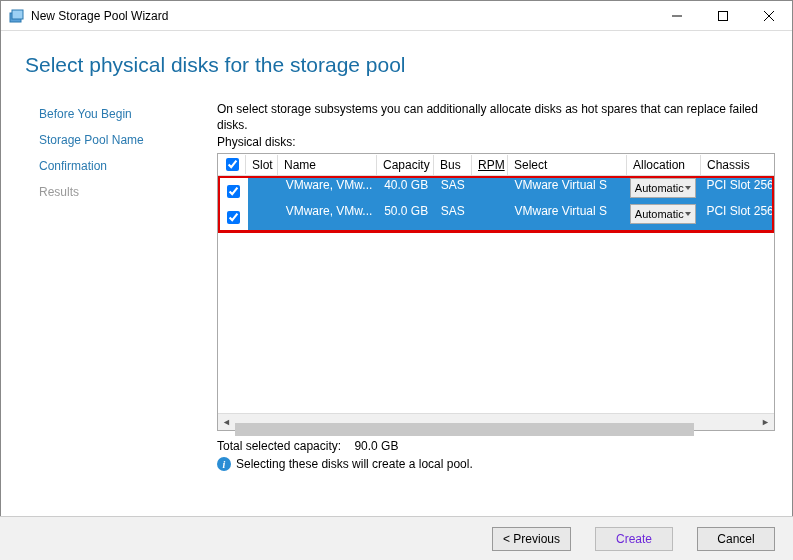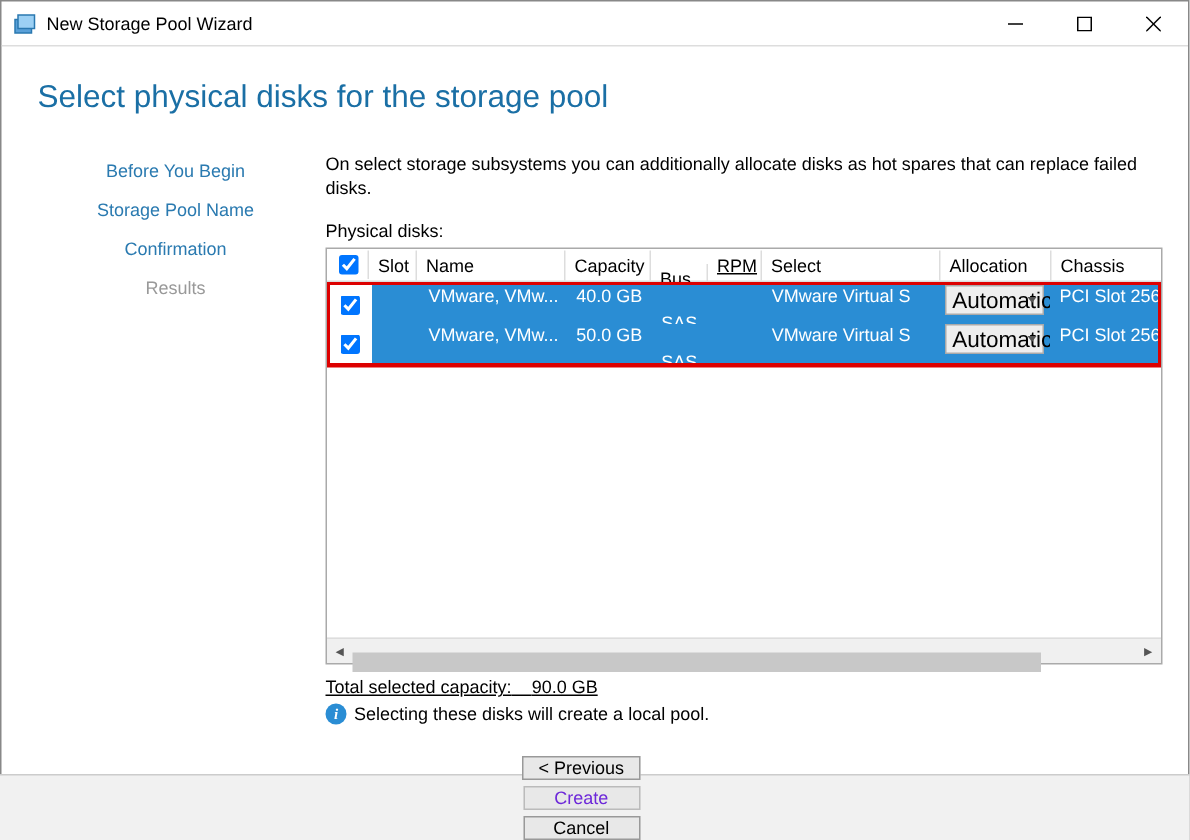--- a/index.html
+++ b/index.html
@@ -42,21 +42,20 @@
     color: #1a6fa5;
     font-weight: 400;
     margin: 0 0 24px 0;
   }
   .body {
     display: flex;
   }
   .sidebar {
     width: 180px;
     flex: 0 0 180px;
-    text-align: center;
   }
   .nav-item {
     padding: 6px 10px 6px 14px;
     font-size: 12px;
     color: #2a7ab0;
     cursor: pointer;
   }
   .nav-item.disabled { color: #999; cursor: default; }
   .nav-item.selected {
     background: #2a8dd4;
@@ -66,21 +65,21 @@
     outline: 3px solid #d00;
     outline-offset: -1px;
   }
   .main {
     flex: 1;
     padding-left: 12px;
   }
   .intro {
     font-size: 12px;
     line-height: 1.35;
-    margin-bottom: 14px;
+    margin-bottom: 2px;
   }
   .label-phys {
     margin-bottom: 4px;
   }
   .grid-wrap {
     border: 1px solid #aaa;
     height: 278px;
     display:flex;
     flex-direction: column;
     width: 558px;
@@ -96,21 +95,21 @@
   .grid-header > div {
     border-right: 1px solid #ddd;
     padding: 3px 6px;
     white-space: nowrap;
     overflow: hidden;
   }
   .col-chk   { width: 28px; display:flex; align-items:center; justify-content:center; padding:0 !important;}
   .col-slot  { width: 32px; }
   .col-name  { width: 99px; }
   .col-cap   { width: 57px; }
-  .col-bus   { width: 38px; margin-top: 18px; }
+  .col-bus   { width: 38px; }
   .col-rpm   { width: 36px; text-decoration: underline; }
   .col-model { width: 119px; }
   .col-alloc { width: 74px; }
   .col-chas  { width: 72px; border-right: none !important; }
   .grid-body {
     flex: 1;
     overflow: hidden;
     position: relative;
   }
   .rows-frame {
@@ -132,21 +131,21 @@
   .grid-row .col-chk { background: #fff; }
   .grid-row input[type=checkbox] { margin:0; }
   .alloc-dd {
     background: #eee;
     color: #000;
     border: 1px solid #aaa;
     height: 20px;
     width: 66px;
     display:flex; align-items:center;
     padding: 0 4px;
-    font-size:15px;
+    font-size:11px;
     position: relative;
   }
   .alloc-dd::after {
     content:"";
     position:absolute; right:4px; top:7px;
     border-left:3px solid transparent;
     border-right:3px solid transparent;
     border-top:4px solid #555;
   }
   .hscroll {
@@ -163,42 +162,41 @@
   }
   .hscroll .track { flex:1; position:relative; }
   .hscroll .thumb {
     position:absolute; left:0; top:1px; height:13px; width:88%;
     background:#c8c8c8;
   }
   .summary {
     margin-top: 8px;
     font-size: 12px;
   }
-  .summary-line1 { margin-bottom: 4px; text-decoration: underline; }
+  .summary-line1 { margin-bottom: 4px; }
   .summary-line2 { display:flex; align-items:center; gap:5px; }
   .info-icon {
     width:14px; height:14px; border-radius:50%;
     background:#2a8dd4; color:#fff;
     font-size:10px; font-weight:bold;
     display:flex; align-items:center; justify-content:center;
     font-style: italic;
     font-family: Georgia, serif;
   }
   .footer {
     position:absolute;
     bottom:0; left:0; right:0;
     height: 44px;
     border-top: 1px solid #ccc;
     background: #f1f1f1;
     display:flex;
     align-items:center;
     justify-content:flex-end;
     padding-right: 18px;
-    gap: 4px;
-    flex-direction: column;
+    gap: 24px;
   }
   .btn {
     min-width: 78px;
     height: 24px;
     border: 1px solid #999;
     background: #e8e8e8;
     font-size: 12px;
     display:flex; align-items:center; justify-content:center;
     padding: 0 10px;
   }

